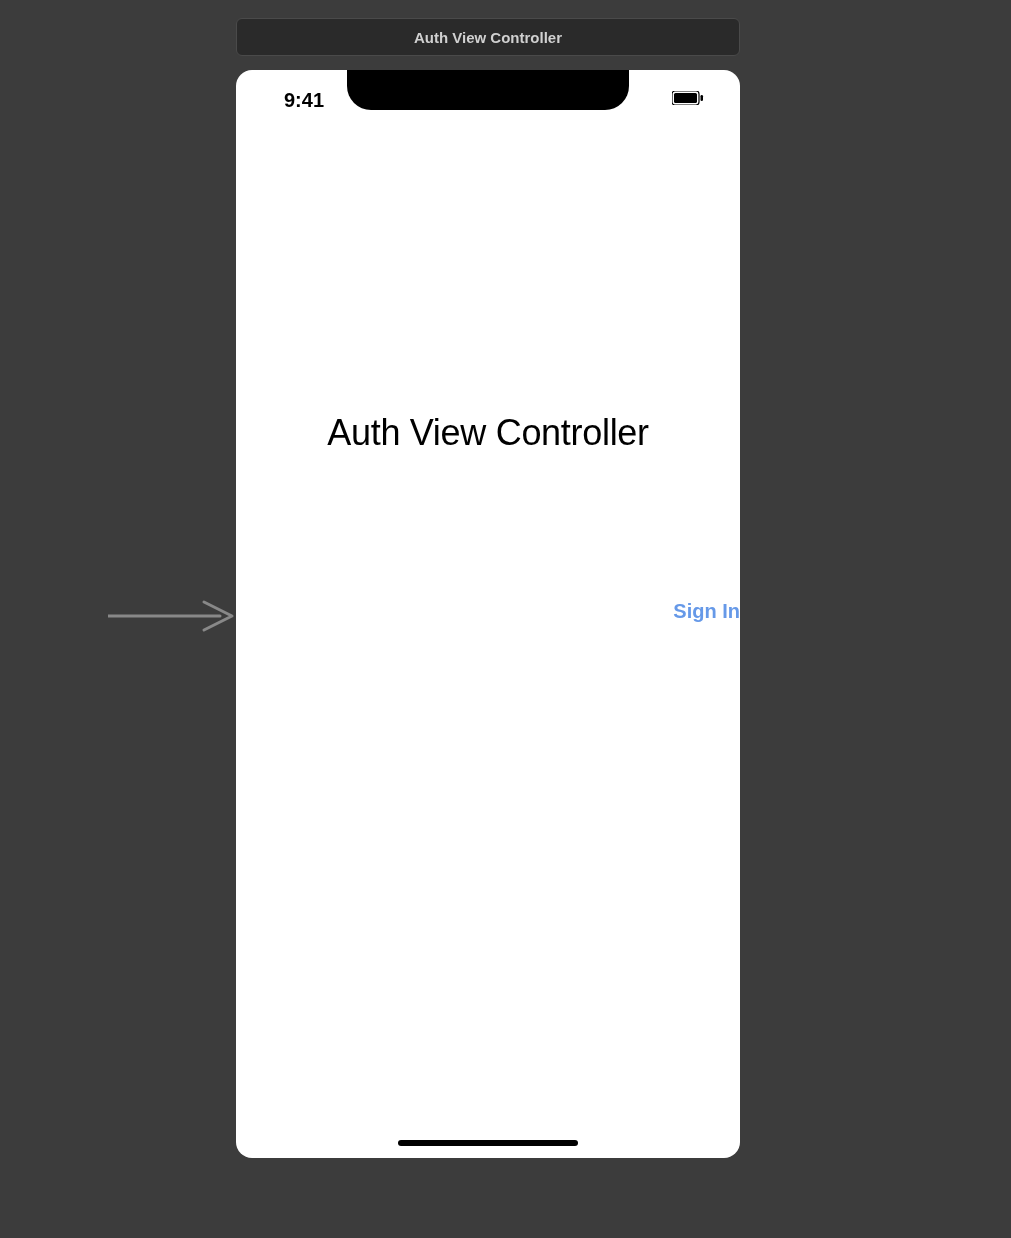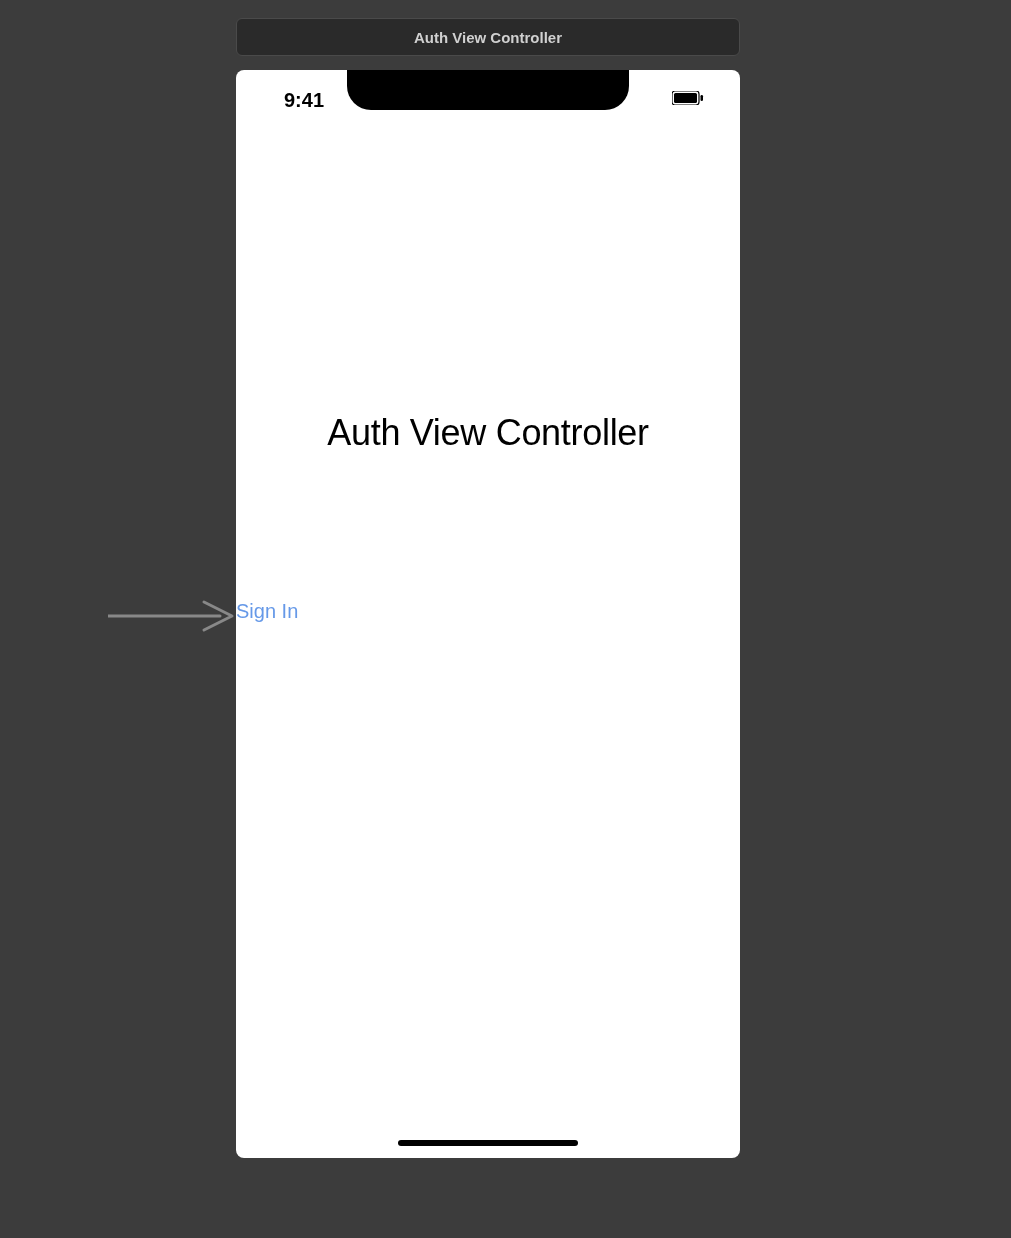--- a/index.html
+++ b/index.html
@@ -48,21 +48,21 @@
     }
     
     
     .phone-frame {
       position: absolute;
       top: 70px;
       left: 236px;
       width: 504px;
       height: 1088px;
       background-color: #ffffff;
-      border-radius: 8px;
+      border-radius: 16px;
       overflow: hidden;
     }
     
     
     .notch {
       position: absolute;
       top: 0;
       left: 50%;
       transform: translateX(-50%);
       width: 282px;
@@ -117,23 +117,23 @@
       font-weight: 400;
       color: #000;
       letter-spacing: -0.3px;
     }
     
     .signin-button {
       position: absolute;
       top: 530px;
       left: 0;
       right: 0;
-      text-align: left;
+      text-align: right;
       font-size: 20px;
-      font-weight: 400;
+      font-weight: 700;
       color: #6699e8;
       cursor: pointer;
     }
     
     
     .home-indicator {
       position: absolute;
       bottom: 12px;
       left: 50%;
       transform: translateX(-50%);

